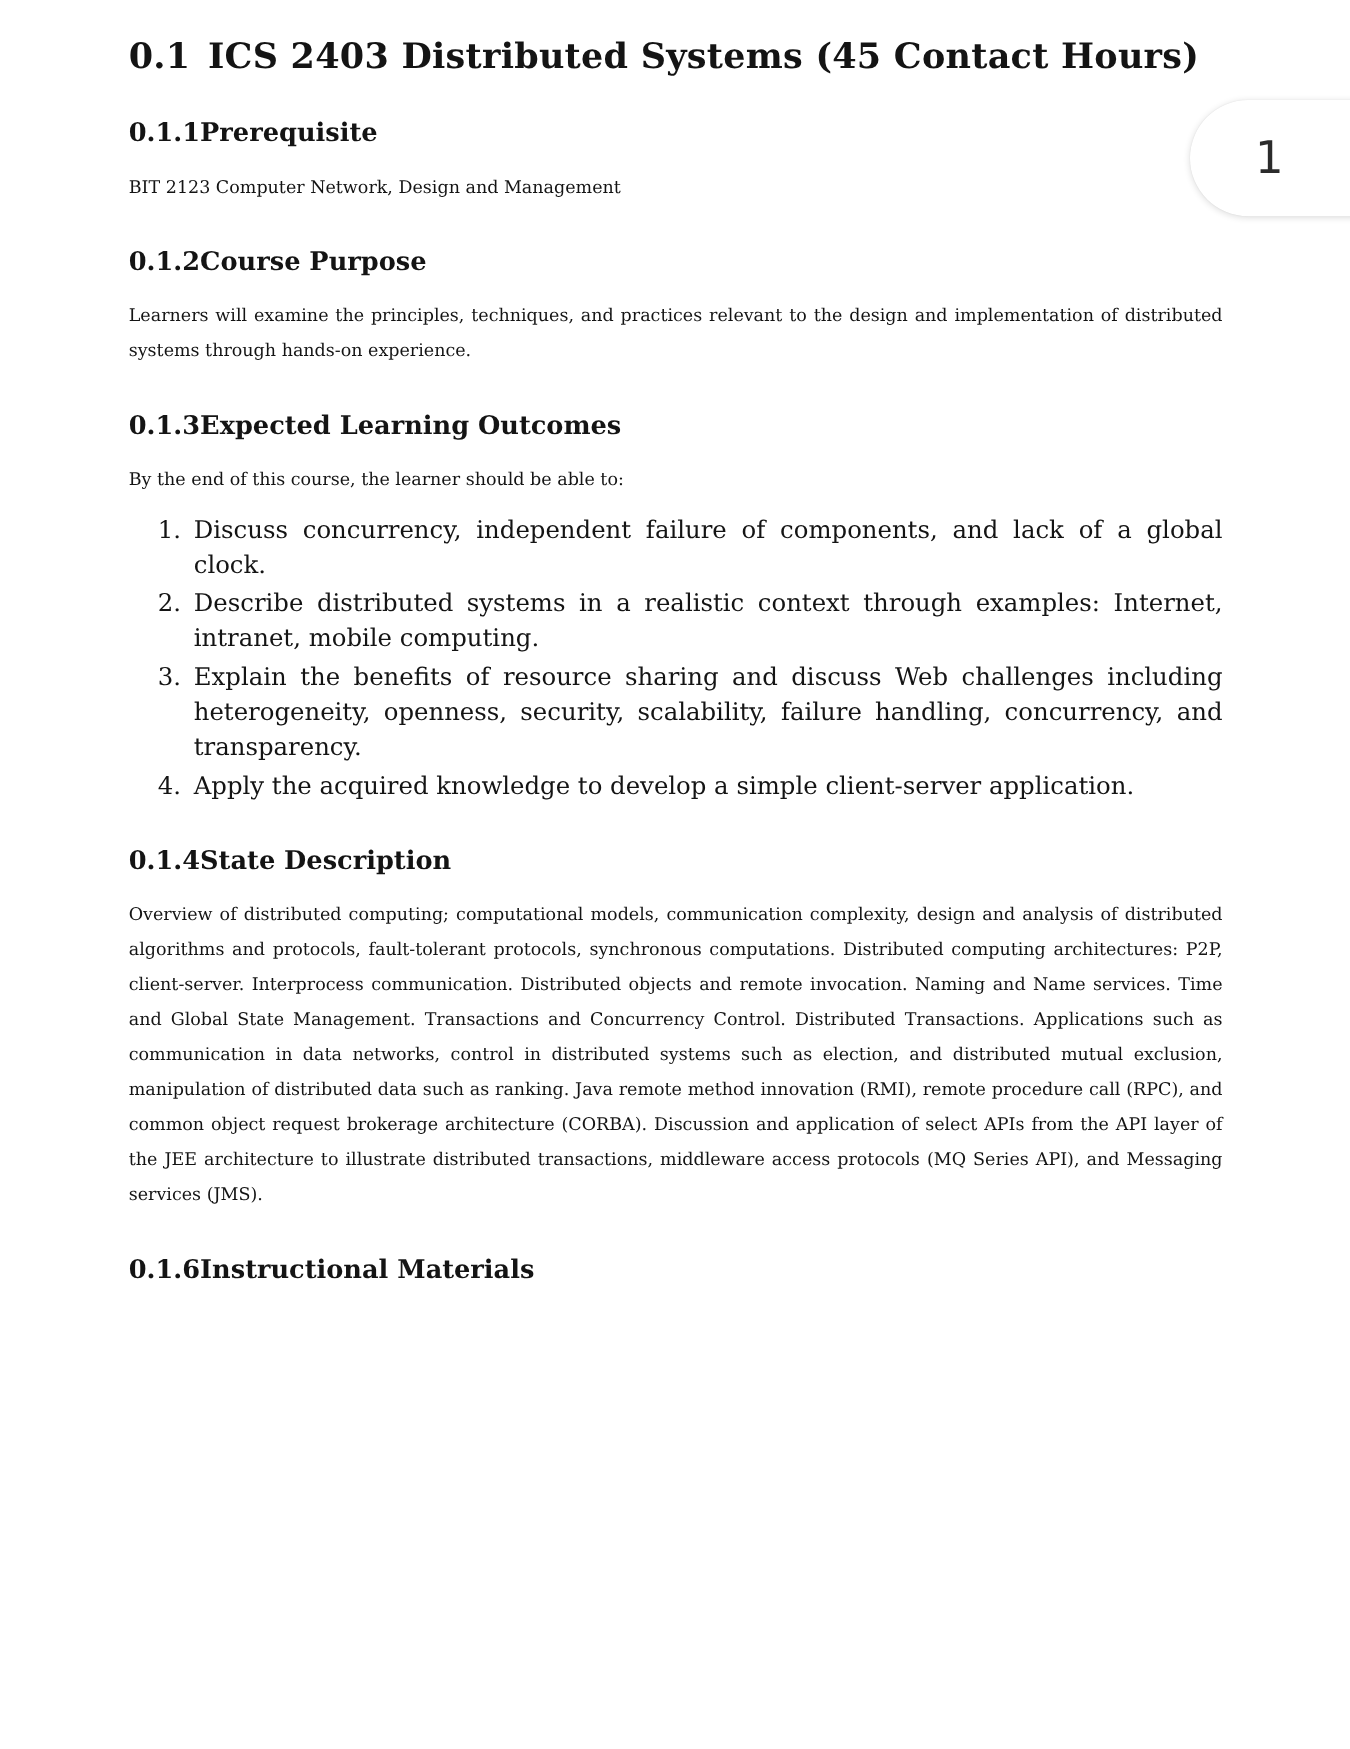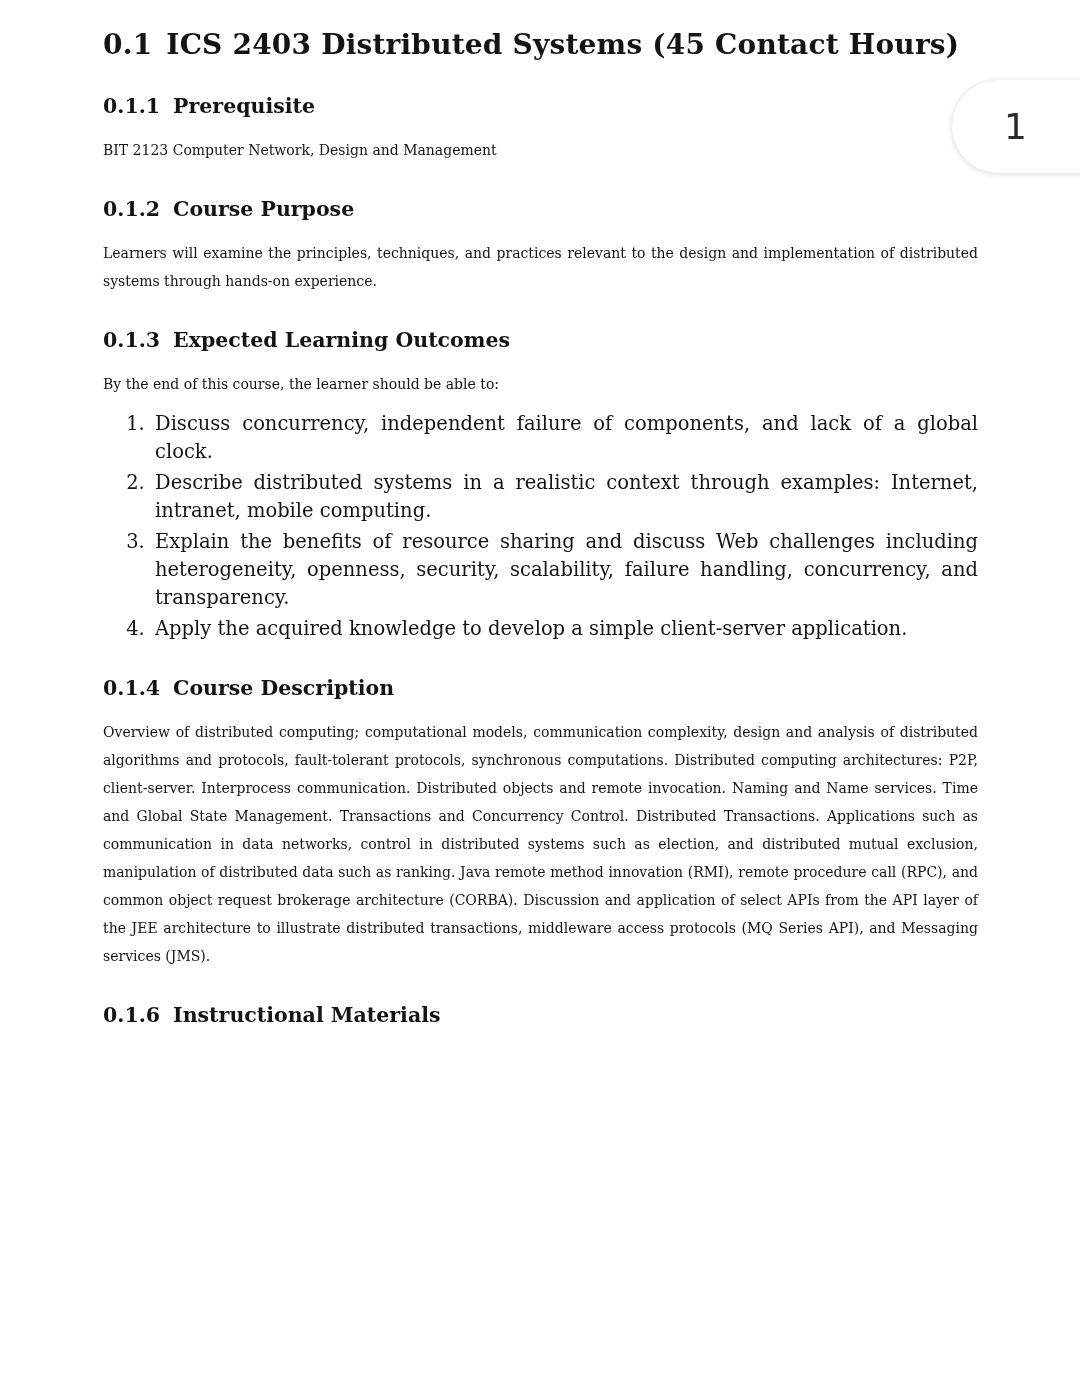--- a/index.html
+++ b/index.html
@@ -24,21 +24,21 @@
     margin: 0 0 28px 0;
     letter-spacing: 0.2px;
   }
   .doc-title .sec-num { margin-right: 14px; }
   h3.sec-heading {
     font-size: 20.5px;
     font-weight: bold;
     margin: 31px 0 0 0;
     line-height: 28px;
   }
-  h3.sec-heading .sec-num { margin-right: 13px; }
+  h3.sec-heading .sec-num { }
   p.body-text {
     font-size: 14px;
     line-height: 28px;
     margin: 16px 0 0 0;
     text-align: justify;
   }
   ol.outcome-list {
     margin: 12px 0 0 0;
     padding: 0 0 0 48px;
     font-size: 19.5px;
@@ -113,21 +113,21 @@
 
     <h3 class="sec-heading"><span class="sec-num">0.1.3</span><span>Expected Learning Outcomes</span></h3>
     <p class="body-text">By the end of this course, the learner should be able to:</p>
     <ol class="outcome-list">
       <li>Discuss concurrency, independent failure of components, and lack of a global clock.</li>
       <li>Describe distributed systems in a realistic context through examples: Internet, intranet, mobile computing.</li>
       <li>Explain the benefits of resource sharing and discuss Web challenges including heterogeneity, openness, security, scalability, failure handling, concurrency, and transparency.</li>
       <li>Apply the acquired knowledge to develop a simple client-server application.</li>
     </ol>
 
-    <h3 class="sec-heading"><span class="sec-num">0.1.4</span><span>Course Description</span></h3>
+    <h3 class="sec-heading"><span class="sec-num">0.1.4</span><span>State Description</span></h3>
     <p class="body-text">Overview of distributed computing; computational models, communication complexity, design and analysis of distributed algorithms and protocols, fault-tolerant protocols, synchronous computations. Distributed computing architectures: P2P, client-server. Interprocess communication. Distributed objects and remote invocation. Naming and Name services. Time and Global State Management. Transactions and Concurrency Control. Distributed Transactions. Applications such as communication in data networks, control in distributed systems such as election, and distributed mutual exclusion, manipulation of distributed data such as ranking. Java remote method innovation (RMI), remote procedure call (RPC), and common object request brokerage architecture (CORBA). Discussion and application of select APIs from the API layer of the JEE architecture to illustrate distributed transactions, middleware access protocols (MQ Series API), and Messaging services (JMS).</p>
 
 
     <h3 class="sec-heading"><span class="sec-num">0.1.6</span><span>Instructional Materials</span></h3>
     <p class="body-text">LCD projectors, computers, whiteboards, and appropriate software.</p>
 
     <h3 class="sec-heading"><span class="sec-num">0.1.7</span><span>Course Assessment</span></h3>
     <p class="body-text">30% Continuous Assessment (Tests 10%, Assignment 10%, Practical 10%).</p>
 
   </div>

